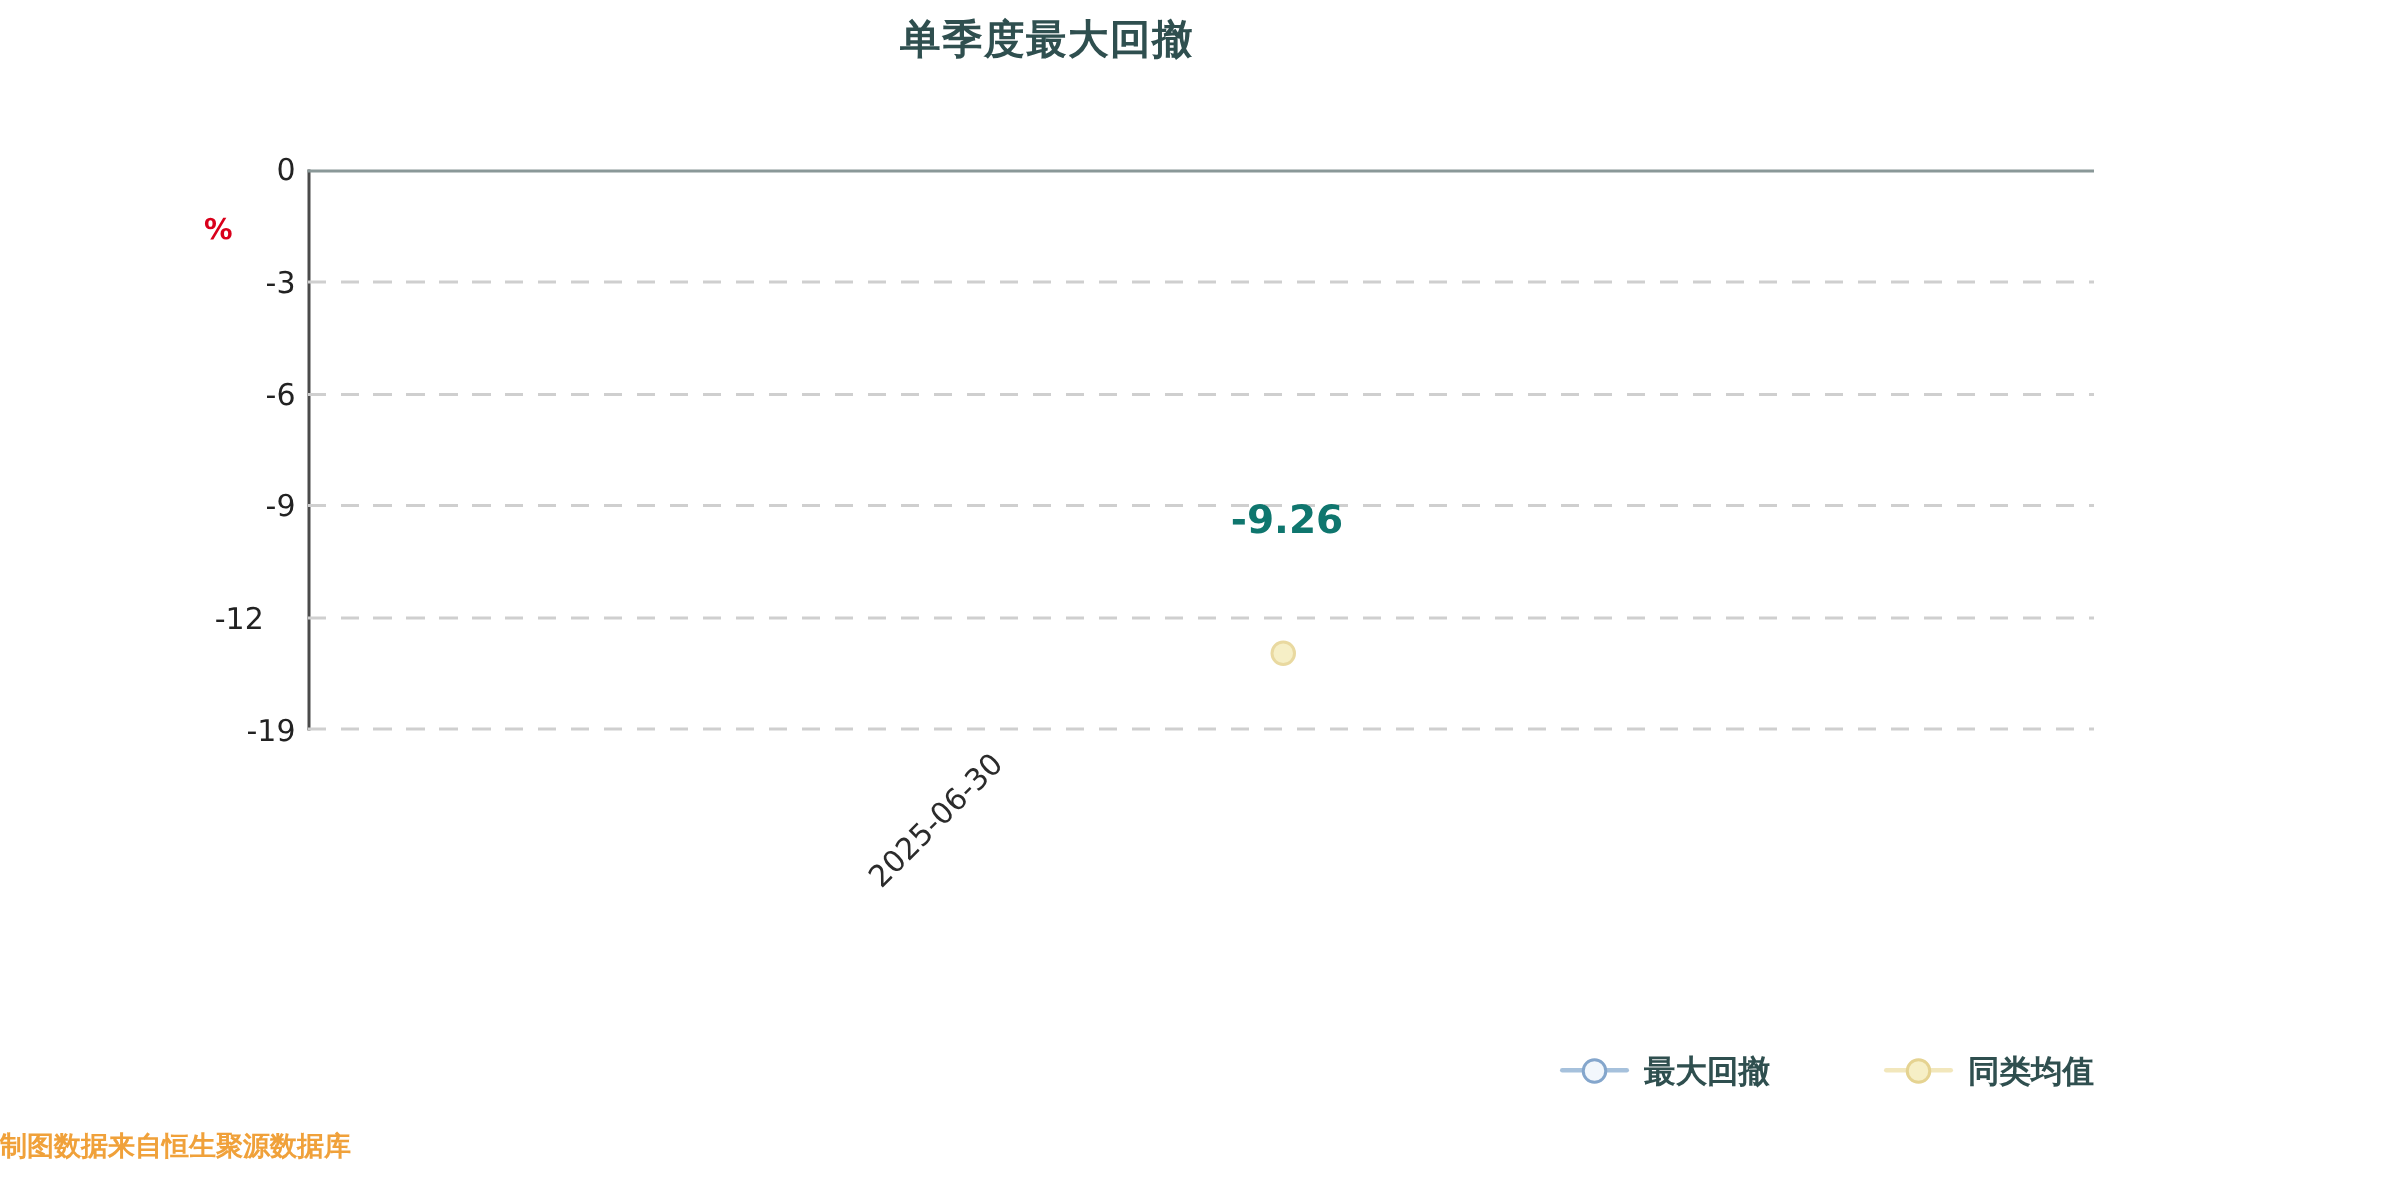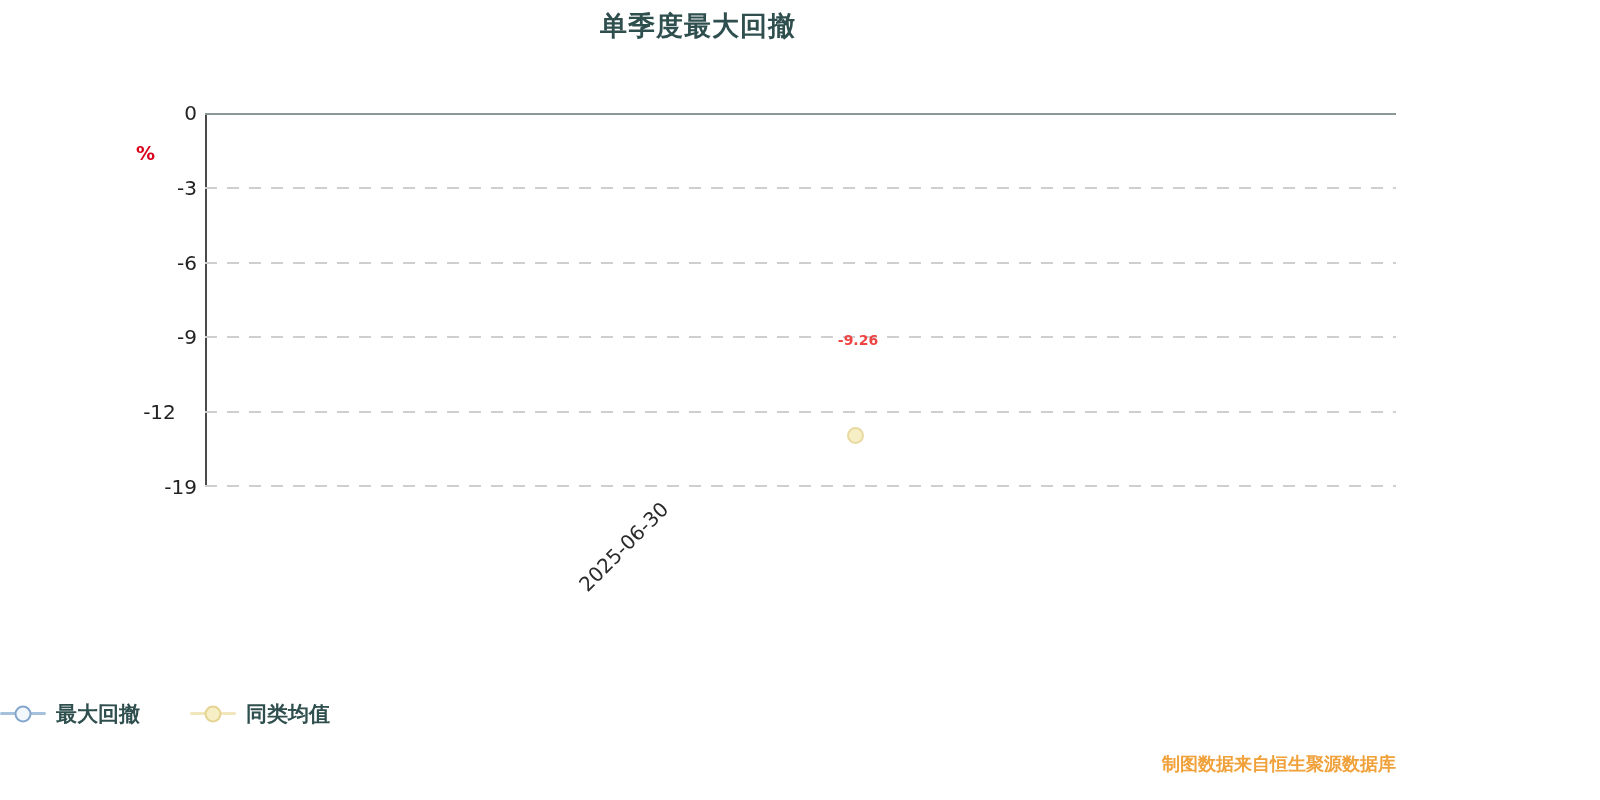--- a/index.html
+++ b/index.html
@@ -46,31 +46,31 @@
 
   .avg-point {
     position:absolute; left:642px; top:314px;
     width:13px; height:13px; border-radius:50%;
     background:#F6EFC6; border:2px solid #E9D9A0;
     cursor:pointer;
   }
   .point-label {
     position:absolute; left:653px; top:219px;
     transform:translateX(-50%);
-    font-size:14px; font-weight:700; color:#ef4444; white-space:nowrap;
+    font-size:26px; font-weight:700; color:#0f766e; white-space:nowrap;
   }
   .x-tick {
     position:absolute; top:497px; right:740px;
     transform:rotate(-45deg); transform-origin:100% 0;
     font-size:20px; color:#2b2b2b; white-space:nowrap;
   }
 
   .legend {
     position:absolute; top:700px; left:0; right:0;
-    display:flex; justify-content:flex-start; align-items:center; gap:50px;
+    display:flex; justify-content:flex-end; align-items:center; gap:76px;
   }
   .legend-item {
     display:flex; align-items:center; gap:10px; cursor:pointer;
   }
   .lm { position:relative; width:46px; height:18px; display:inline-block; }
   .lm-line {
     position:absolute; left:0; right:0; top:7px; height:3px; border-radius:2px;
   }
   .lm-line.blue   { background:#A6C1DC; }
   .lm-line.yellow { background:#F2E7BC; }
@@ -78,21 +78,21 @@
     position:absolute; left:50%; top:50%;
     width:13px; height:13px; transform:translate(-50%,-50%);
     border-radius:50%;
   }
   .lm-dot.blue-dot   { background:#F2F7FC; border:2.5px solid #84A6CC; }
   .lm-dot.yellow-dot { background:#F6EFC6; border:2.5px solid #E5D391; }
   .legend-label { font-size:21px; color:#2F4F4F; font-weight:600; }
 
   .footer {
     position:absolute; top:752px; left:0; right:0;
-    text-align:right;
+    text-align:left;
     font-size:18px; color:#F0A13A; font-weight:600;
   }
 </style>
 </head>
 <body>
 
 <div class="canvas">
 
   <div class="title">单季度最大回撤</div>
 

